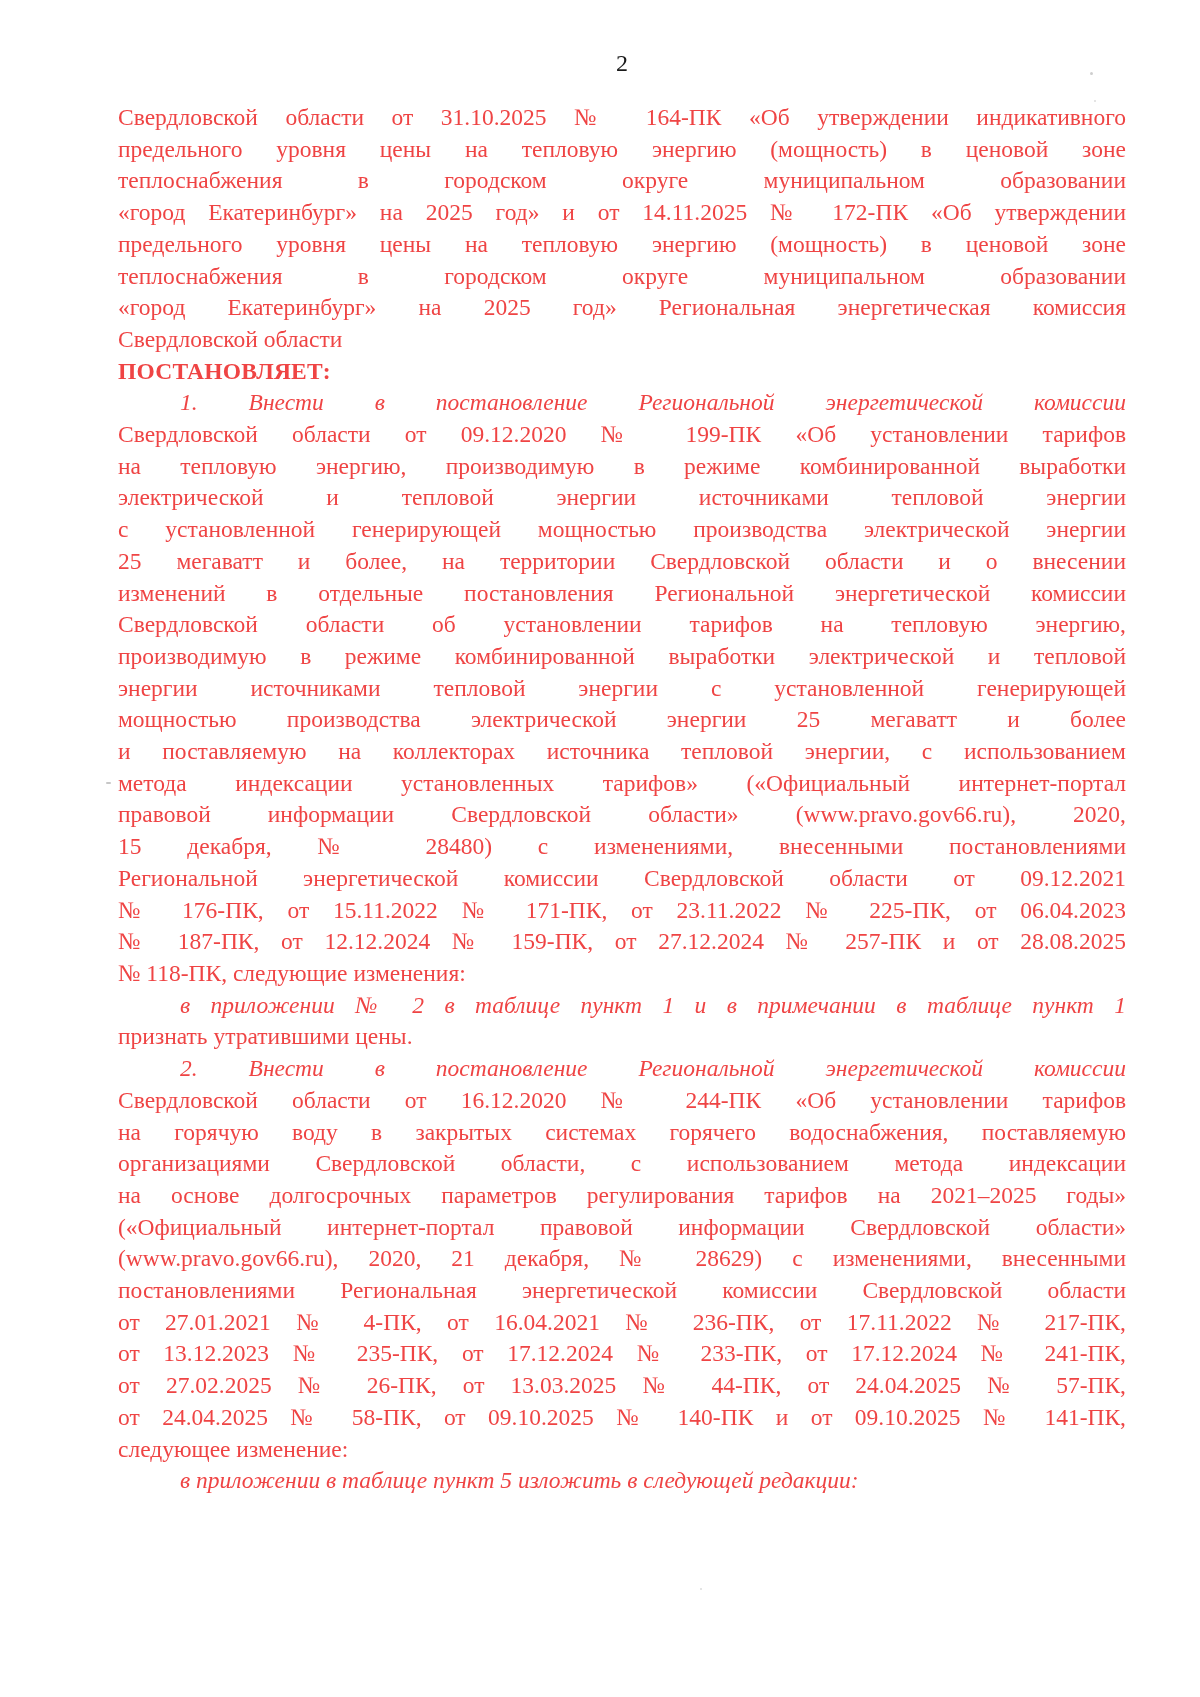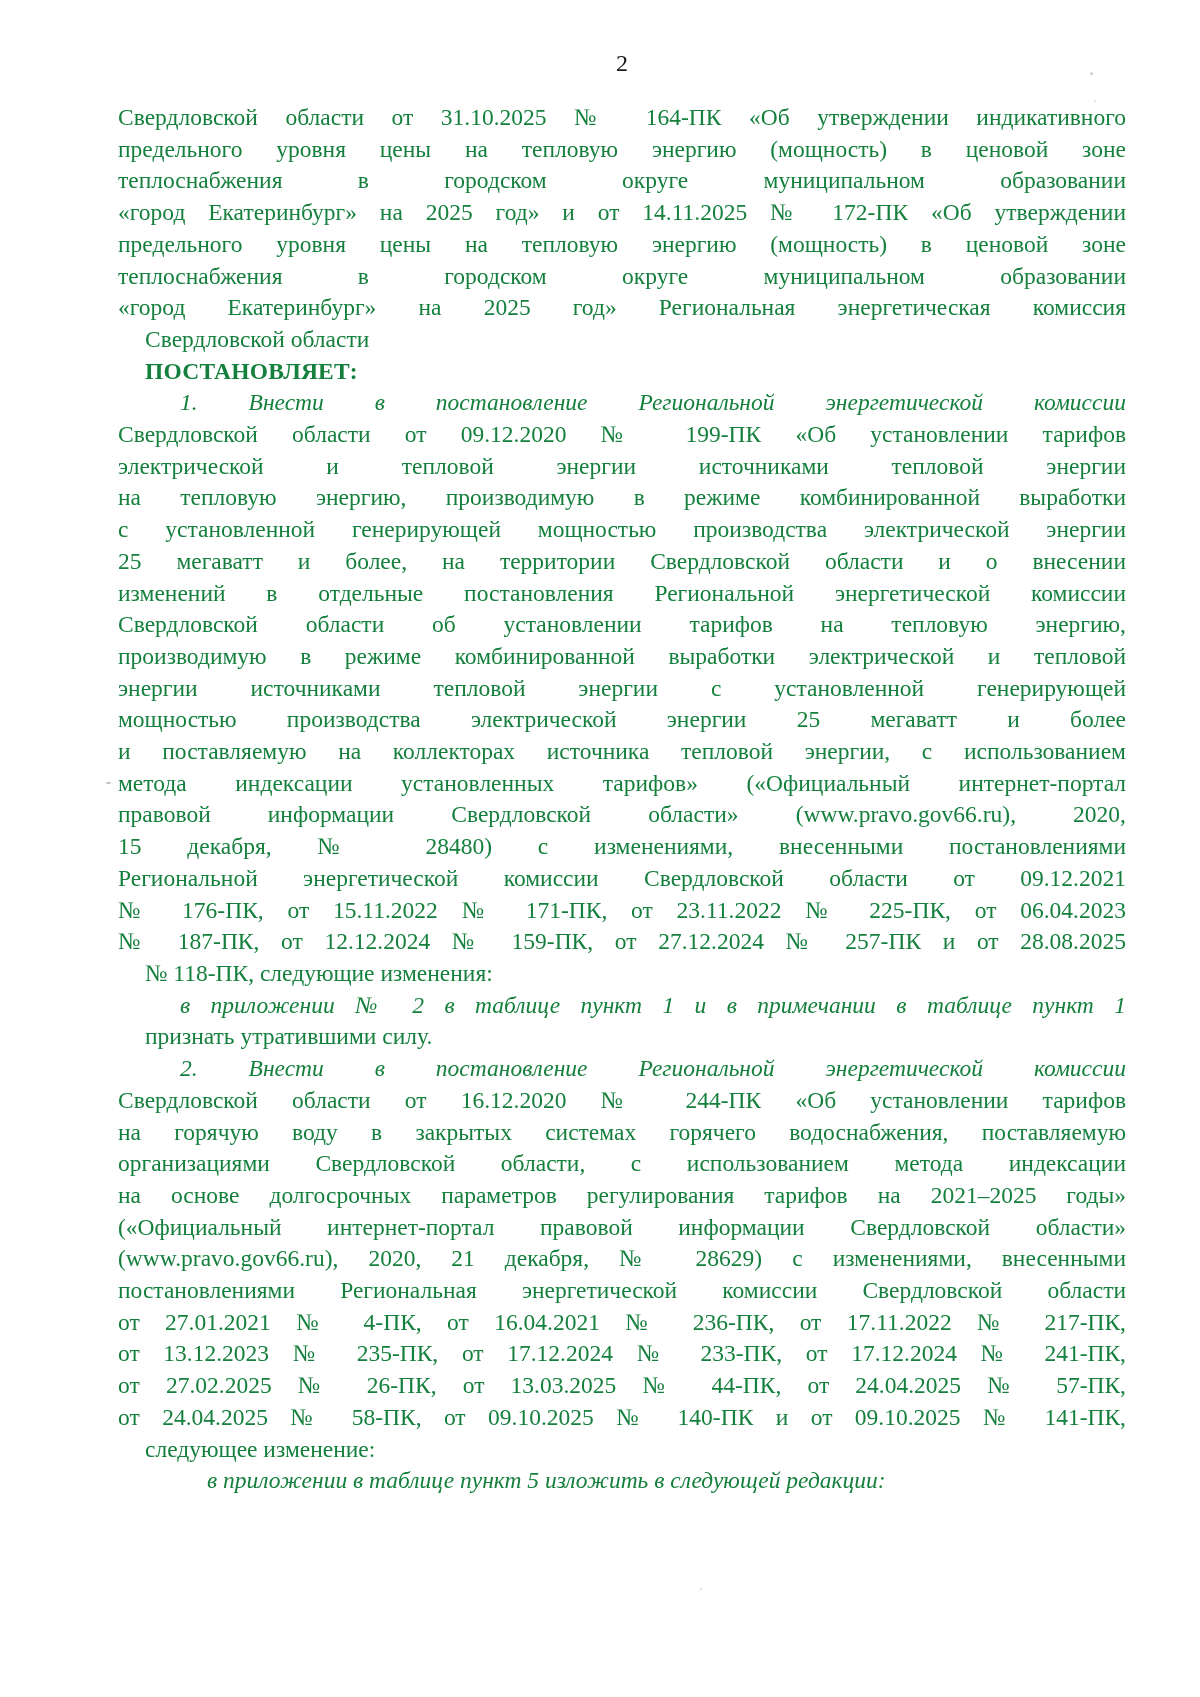--- a/index.html
+++ b/index.html
@@ -26,30 +26,29 @@
     line-height: 30px;
     color: #1a1a1a;
   }
   .doc-body {
     position: absolute;
     left: 118px;
     top: 102px;
     width: 1008px;
     font-size: 23.5px;
     line-height: 31.7px;
-    color: #15803d;
+    color: #ef4444;
   }
   .line {
     text-align: justify;
     text-align-last: justify;
     white-space: normal;
   }
   .line.last {
     text-align-last: left;
-    margin-left: 27px;
   }
   .line.indent {
     padding-left: 62px;
     font-style: italic;
   }
   .line.bold {
     font-weight: bold;
     letter-spacing: 0.2px;
   }
   
@@ -74,39 +73,39 @@
       <div class="line">предельного уровня цены на тепловую энергию (мощность) в ценовой зоне</div>
       <div class="line">теплоснабжения в городском округе муниципальном образовании</div>
       <div class="line">«город Екатеринбург» на 2025 год» и от 14.11.2025 № 172-ПК «Об утверждении</div>
       <div class="line">предельного уровня цены на тепловую энергию (мощность) в ценовой зоне</div>
       <div class="line">теплоснабжения в городском округе муниципальном образовании</div>
       <div class="line">«город Екатеринбург» на 2025 год» Региональная энергетическая комиссия</div>
       <div class="line last">Свердловской области</div>
       <div class="line last bold">ПОСТАНОВЛЯЕТ:</div>
       <div class="line indent">1. Внести в постановление Региональной энергетической комиссии</div>
       <div class="line">Свердловской области от 09.12.2020 № 199-ПК «Об установлении тарифов</div>
+      <div class="line">на тепловую энергию, производимую в режиме комбинированной выработки</div>
       <div class="line">электрической и тепловой энергии источниками тепловой энергии</div>
-      <div class="line">на тепловую энергию, производимую в режиме комбинированной выработки</div>
       <div class="line">с установленной генерирующей мощностью производства электрической энергии</div>
       <div class="line">25 мегаватт и более, на территории Свердловской области и о внесении</div>
       <div class="line">изменений в отдельные постановления Региональной энергетической комиссии</div>
       <div class="line">Свердловской области об установлении тарифов на тепловую энергию,</div>
       <div class="line">производимую в режиме комбинированной выработки электрической и тепловой</div>
       <div class="line">энергии источниками тепловой энергии с установленной генерирующей</div>
       <div class="line">мощностью производства электрической энергии 25 мегаватт и более</div>
       <div class="line">и поставляемую на коллекторах источника тепловой энергии, с использованием</div>
       <div class="line">метода индексации установленных тарифов» («Официальный интернет-портал</div>
       <div class="line">правовой информации Свердловской области» (www.pravo.gov66.ru), 2020,</div>
       <div class="line">15 декабря, № 28480) с изменениями, внесенными постановлениями</div>
       <div class="line">Региональной энергетической комиссии Свердловской области от 09.12.2021</div>
       <div class="line">№ 176-ПК, от 15.11.2022 № 171-ПК, от 23.11.2022 № 225-ПК, от 06.04.2023</div>
       <div class="line">№ 187-ПК, от 12.12.2024 № 159-ПК, от 27.12.2024 № 257-ПК и от 28.08.2025</div>
       <div class="line last">№ 118-ПК, следующие изменения:</div>
       <div class="line indent">в приложении № 2 в таблице пункт 1 и в примечании в таблице пункт 1</div>
-      <div class="line last">признать утратившими силу.</div>
+      <div class="line last">признать утратившими цены.</div>
       <div class="line indent">2. Внести в постановление Региональной энергетической комиссии</div>
       <div class="line">Свердловской области от 16.12.2020 № 244-ПК «Об установлении тарифов</div>
       <div class="line">на горячую воду в закрытых системах горячего водоснабжения, поставляемую</div>
       <div class="line">организациями Свердловской области, с использованием метода индексации</div>
       <div class="line">на основе долгосрочных параметров регулирования тарифов на 2021–2025 годы»</div>
       <div class="line">(«Официальный интернет-портал правовой информации Свердловской области»</div>
       <div class="line">(www.pravo.gov66.ru), 2020, 21 декабря, № 28629) с изменениями, внесенными</div>
       <div class="line">постановлениями Региональная энергетической комиссии Свердловской области</div>
       <div class="line">от 27.01.2021 № 4-ПК, от 16.04.2021 № 236-ПК, от 17.11.2022 № 217-ПК,</div>
       <div class="line">от 13.12.2023 № 235-ПК, от 17.12.2024 № 233-ПК, от 17.12.2024 № 241-ПК,</div>

